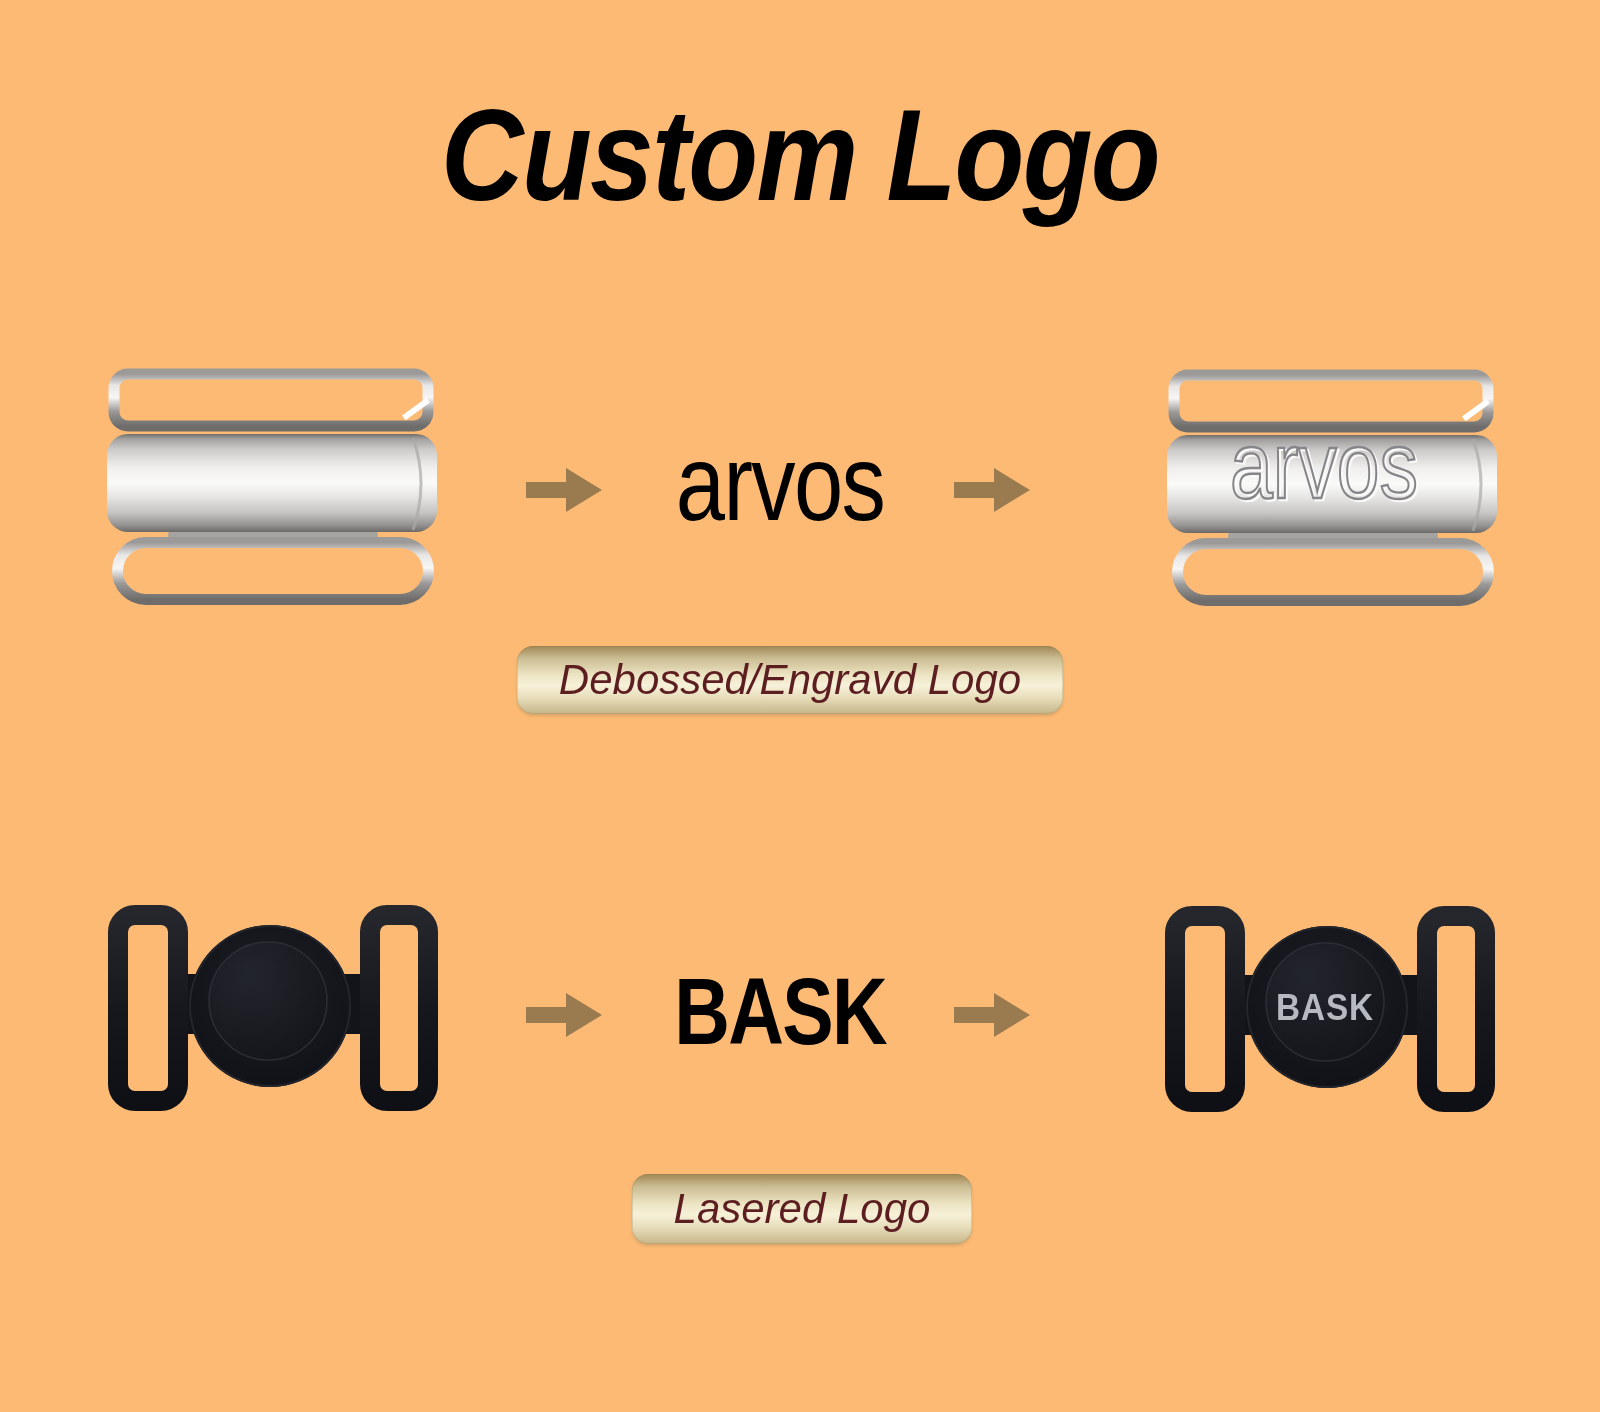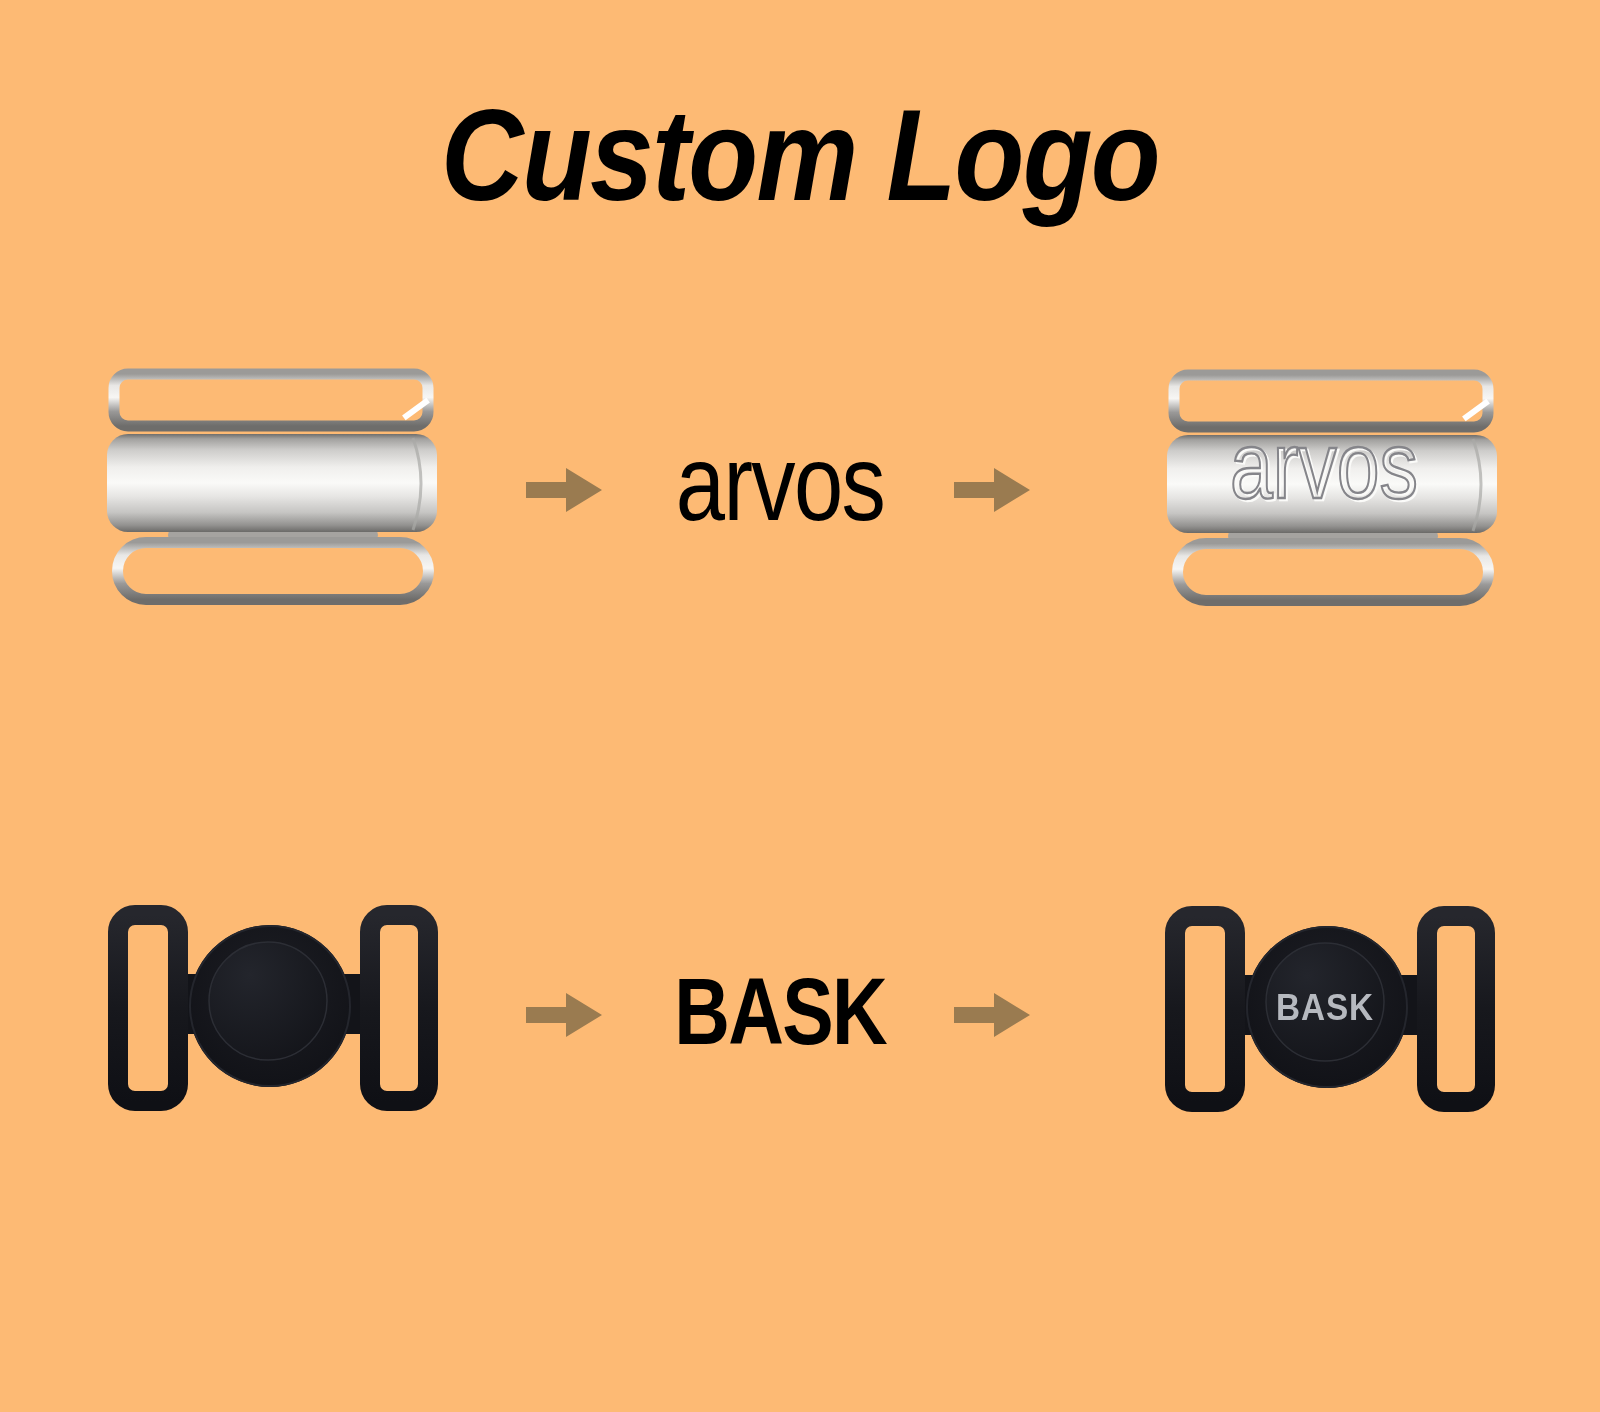--- a/index.html
+++ b/index.html
@@ -104,20 +104,23 @@
     <rect x="8" y="6" width="314" height="52" rx="14" fill="none" stroke="url(#wire)" stroke-width="11"></rect>
     <rect x="295" y="38" width="30" height="6" fill="#ffffff" transform="rotate(-36 310 41)"></rect>
     <rect x="62" y="160" width="210" height="14" rx="7" fill="#a5a3a0"></rect>
     <rect x="1" y="66" width="330" height="98" rx="21" fill="url(#cyl)"></rect>
     <path d="M307 70 q16 45 0 92" stroke="#aaa9a7" stroke-width="3" fill="none" opacity="0.7"></path>
     <text class="eng-hi" x="160" y="131" font-size="94" text-anchor="middle" textLength="188" lengthAdjust="spacingAndGlyphs">arvos</text>
     <text class="eng-line" x="158" y="129" font-size="94" text-anchor="middle" textLength="188" lengthAdjust="spacingAndGlyphs">arvos</text>
     <rect x="11.5" y="174.5" width="311" height="57" rx="28.5" fill="none" stroke="url(#wire)" stroke-width="11"></rect>
   </svg>
 
+  <div class="badge" id="badge-debossed">
+    <span>Debossed/Engravd Logo</span>
+  </div>
 
   <svg class="buckle" id="black-clasp-plain" viewBox="0 0 332 212">
     <rect x="72" y="72" width="50" height="60" fill="#131419"></rect>
     <rect x="210" y="72" width="50" height="60" fill="#131419"></rect>
     <rect x="12" y="13" width="60" height="186" rx="17" fill="none" stroke="url(#blackring)" stroke-width="20"></rect>
     <rect x="264" y="13" width="58" height="186" rx="17" fill="none" stroke="url(#blackring)" stroke-width="20"></rect>
     <circle cx="164" cy="104" r="81" fill="url(#discg)"></circle>
     <circle cx="164" cy="104" r="80" fill="none" stroke="#24262d" stroke-width="2"></circle>
     <circle cx="162" cy="99" r="59" fill="url(#innerg)" stroke="#2c2e35" stroke-width="1.5"></circle>
   </svg>
@@ -138,14 +141,17 @@
     <rect x="72" y="72" width="50" height="60" fill="#131419"></rect>
     <rect x="210" y="72" width="50" height="60" fill="#131419"></rect>
     <rect x="12" y="13" width="60" height="186" rx="17" fill="none" stroke="url(#blackring)" stroke-width="20"></rect>
     <rect x="264" y="13" width="58" height="186" rx="17" fill="none" stroke="url(#blackring)" stroke-width="20"></rect>
     <circle cx="164" cy="104" r="81" fill="url(#discg)"></circle>
     <circle cx="164" cy="104" r="80" fill="none" stroke="#24262d" stroke-width="2"></circle>
     <circle cx="162" cy="99" r="59" fill="url(#innerg)" stroke="#2c2e35" stroke-width="1.5"></circle>
     <text x="162" y="117" font-size="37" font-weight="bold" text-anchor="middle" fill="#b6b9bf" textLength="98" lengthAdjust="spacingAndGlyphs" letter-spacing="1">BASK</text>
   </svg>
 
+  <div class="badge" id="badge-lasered">
+    <span>Lasered Logo</span>
+  </div>
 
 </div>
 
 </body></html>

